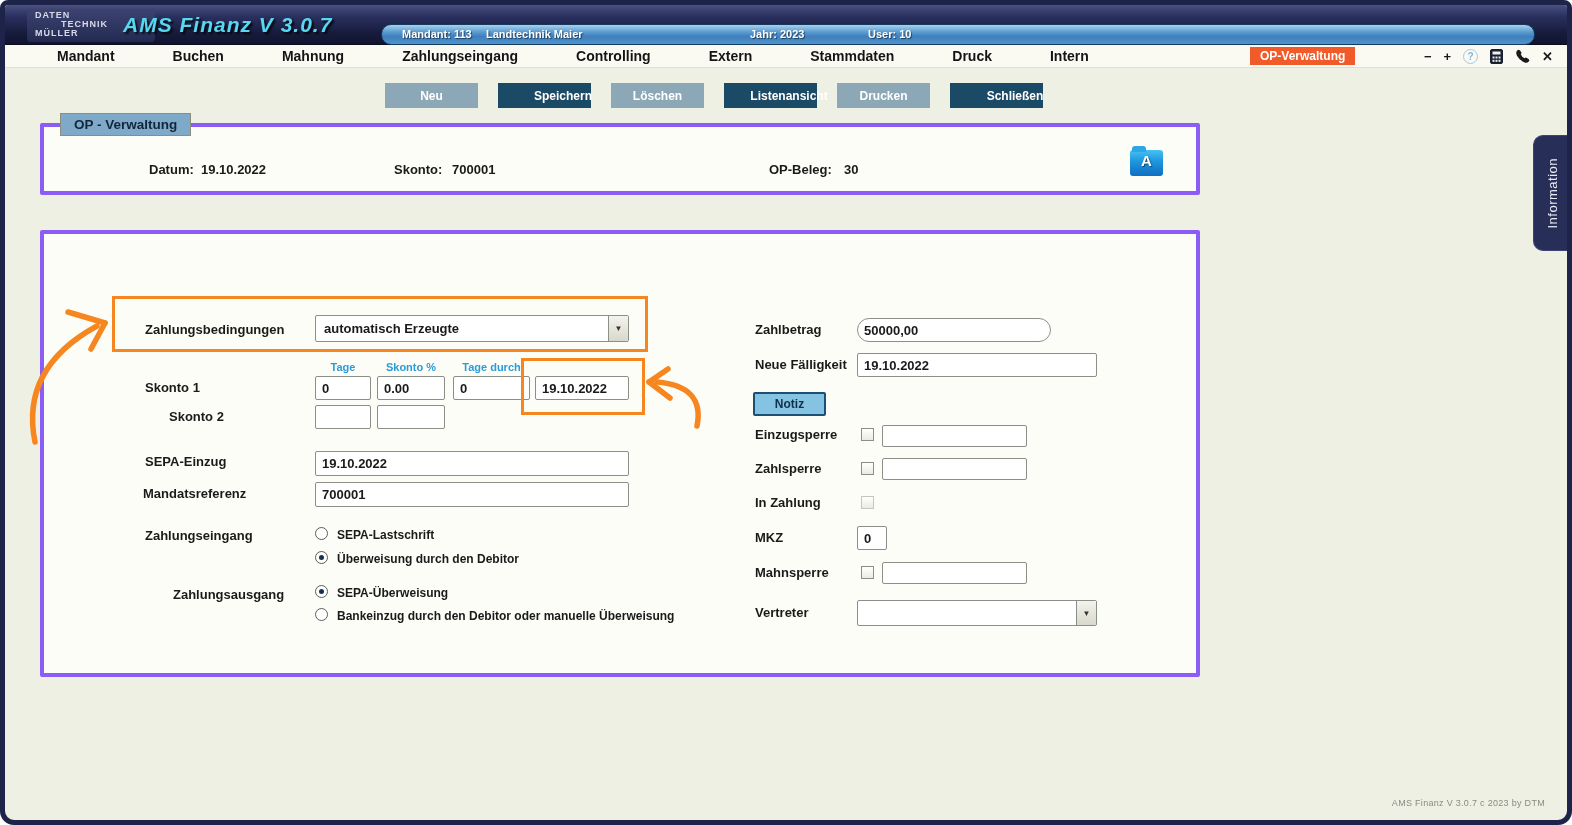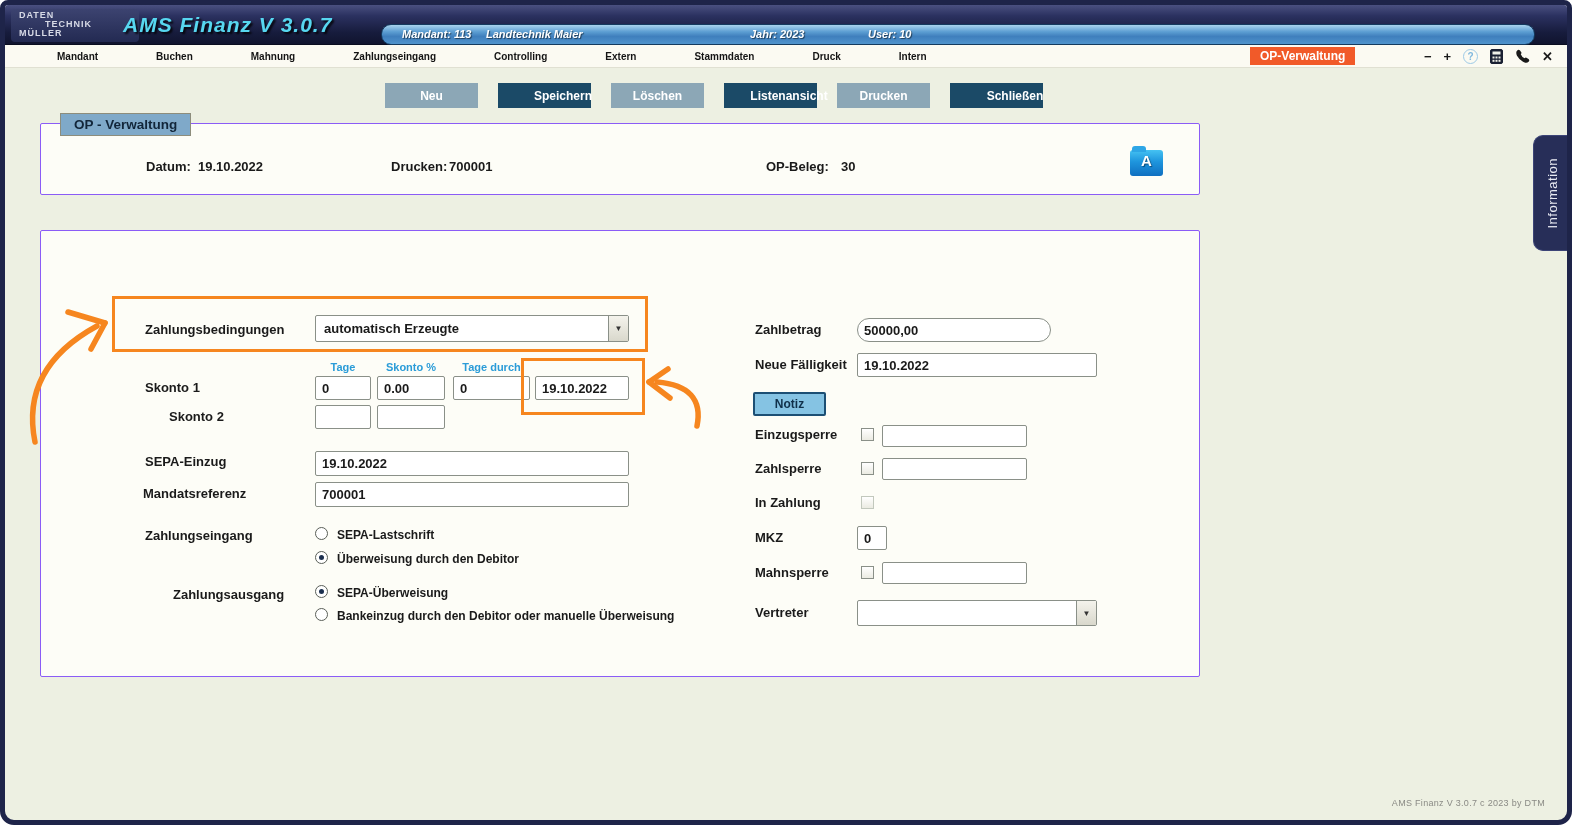--- a/index.html
+++ b/index.html
@@ -9,48 +9,47 @@
     background:#edf0e2; overflow:hidden;
     border:5px solid #1e2449; border-radius:8px 8px 14px 14px;
   }
   
   .titlebar {
     position:absolute; left:0; top:0; width:100%; height:40px;
     background:linear-gradient(180deg,#4a5080 0%, #2b3160 28%, #171c3d 70%, #10142e 100%);
     border-bottom:1px solid #0a0d20;
   }
   .logo-chip {
-    position:absolute; left:6px; top:4px; width:128px; height:33px;
+    position:absolute; left:22px; top:4px; width:128px; height:33px;
     background:linear-gradient(180deg,#3c4370,#232a52);
     border-radius:4px; padding:2px 8px; color:#d7dae6;
     font-size:9px; font-weight:bold; letter-spacing:1px; line-height:9px;
   }
   .logo-chip .l2 { padding-left:26px; }
   .app-title {
     position:absolute; left:118px; top:8px; width:260px;
     color:#57d7f0; font-size:21px; font-weight:bold; font-style:italic;
     letter-spacing:1px; text-shadow:2px 2px 2px rgba(0,0,0,.8);
   }
   .ctx-pill {
     position:absolute; left:376px; top:19px; width:1154px; height:21px;
     border-radius:10px; border:1px solid #143a5e;
     background:linear-gradient(180deg,#a9d2ec 0%, #5d9fd3 35%, #3f7fbd 60%, #4f93cc 100%);
-    font-style:italic;
   }
   .ctx-pill span {
     position:absolute; top:3px; color:#ffffff; font-size:11px; font-weight:bold;
     text-shadow:1px 1px 1px rgba(0,0,0,.55); white-space:nowrap;
   }
   
   .menubar {
     position:absolute; left:0; top:40px; width:100%; height:23px;
     background:#fbfaf2; border-bottom:1px solid #e0e0d2;
     display:flex; align-items:center; gap:30px; padding-left:24px;
   }
-  .menu-item { font-size:10px; font-weight:bold; color:#141414; cursor:default;padding-left:28px; }
+  .menu-item { font-size:14px; font-weight:bold; color:#141414; cursor:default;padding-left:28px; }
   .active-badge {
     position:absolute; left:1245px; top:2px; padding:2px 10px;
     background:#f15a29; color:#ffffff; font-size:12px; font-weight:bold;
   }
   .win-icons {
     position:absolute; right:14px; top:2px; height:19px;
     display:flex; align-items:center; gap:12px;
   }
   .wi { font-size:13px; font-weight:bold; color:#1a1a1a; line-height:1; }
   .help-circ {
@@ -62,21 +61,21 @@
   .toolbar { position:absolute; left:380px; top:78px; display:flex; gap:20px; }
   .tb-btn {
     width:93px; height:25px; color:#ffffff; font-size:12px; font-weight:bold;
     display:flex; align-items:center; justify-content:center; cursor:pointer;
   }
   .tb-light { background:#8ca7b6; }
   .tb-dark  { background:#1b4a67;padding-left:37px; }
   
   .panel {
     position:absolute; background:#fdfdf7;
-    border:1px solid #8b5cf6; border-radius:2px;
+    border:4px solid #8b5cf6; border-radius:2px;
   }
   .legend-chip {
     position:absolute; left:55px; top:108px; padding:3px 13px;
     background:#7fa9c9; border:1px solid #8d8d7c;
     color:#12263a; font-size:13.5px; font-weight:bold; z-index:3;
   }
   .lbl { position:absolute; font-size:13px; font-weight:bold; color:#1a1a1a; white-space:nowrap; }
   .val { position:absolute; font-size:13px; font-weight:bold; color:#1a1a1a; white-space:nowrap; }
   .field {
     position:absolute; background:#ffffff; border:1.5px solid #8a9088; border-radius:2px;
@@ -208,21 +207,21 @@
     <div class="tb-btn tb-light">Löschen</div>
     <div class="tb-btn tb-dark">Listenansicht</div>
     <div class="tb-btn tb-light">Drucken</div>
     <div class="tb-btn tb-dark">Schließen</div>
   </div>
 
   <div class="legend-chip">OP - Verwaltung</div>
   <div class="panel" style="left:35px; top:118px; width:1160px; height:72px;">
     <span class="lbl" style="left:105px; top:35px;">Datum:</span>
     <span class="val" style="left:157px; top:35px;">19.10.2022</span>
-    <span class="lbl" style="left:350px; top:35px;">Drucken:</span>
+    <span class="lbl" style="left:350px; top:35px;">Skonto:</span>
     <span class="val" style="left:408px; top:35px;">700001</span>
     <span class="lbl" style="left:725px; top:35px;">OP-Beleg:</span>
     <span class="val" style="left:800px; top:35px;">30</span>
   </div>
   <div class="folder">
     <span>A</span>
   </div>
 
   <div class="info-tab">
     <span>Information</span>

